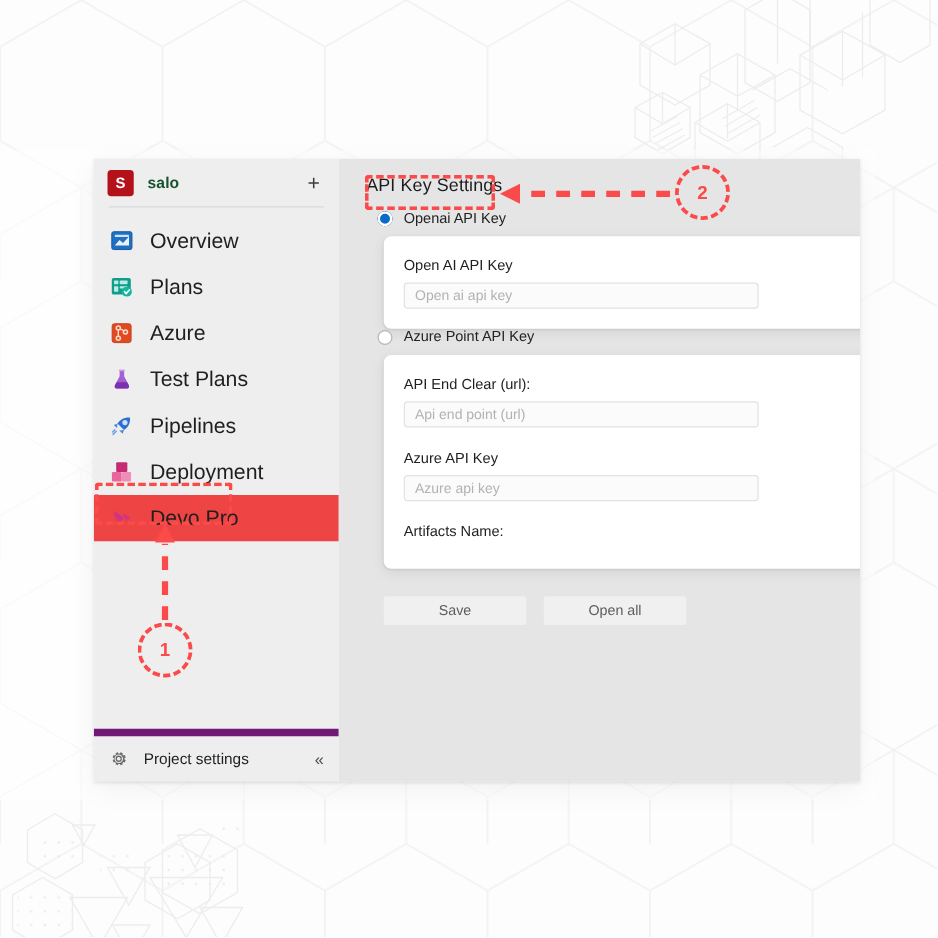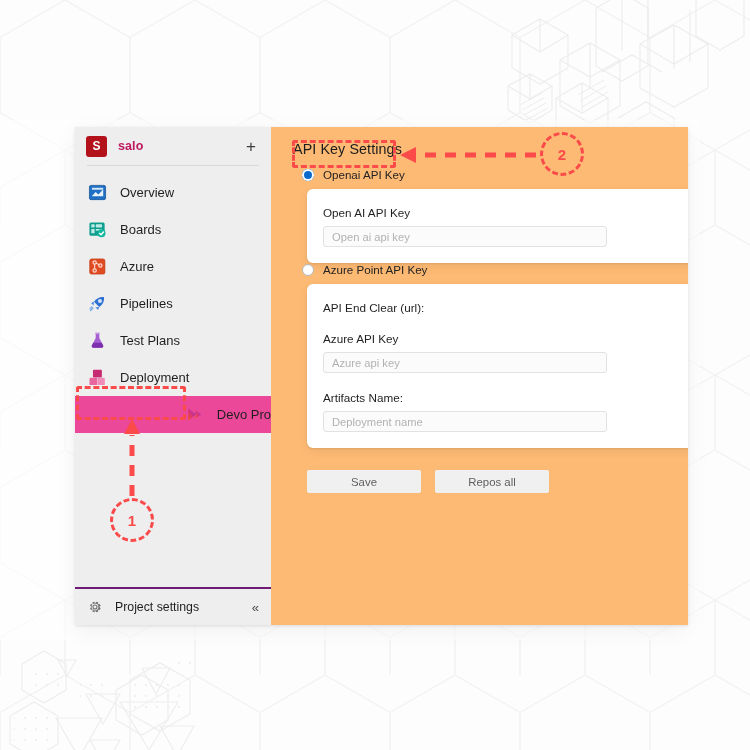--- a/index.html
+++ b/index.html
@@ -37,49 +37,49 @@
     height: 38px; display: flex; align-items: center;
     padding: 0 12px 0 11px; gap: 11px;
   }
   .org-logo {
     width: 21px; height: 21px; border-radius: 3px;
     background: #b4121a;
     color: #ffffff; font-size: 12px; font-weight: 700;
     display: flex; align-items: center; justify-content: center;
     flex: 0 0 21px;
   }
-  .org-name { font-size: 12.5px; font-weight: 700; color: #be185d; flex: 1; letter-spacing: .1px; }
+  .org-name { font-size: 12.5px; font-weight: 700; color: #14532d; flex: 1; letter-spacing: .1px; }
   .org-add {
     font-size: 17px; color: #3d3d3d; line-height: 1;
     width: 16px; text-align: center; font-weight: 300;
   }
   .sidebar-divider { height: 1px; background: #dadada; margin: 0 12px 6px 12px; }
 
   .nav-list { flex: 1; padding-top: 2px; }
   .nav-item {
     height: 37px; display: flex; align-items: center;
     padding-left: 13px; gap: 13px;
-    font-size: 13px; color: #1f1f1f;
+    font-size: 17px; color: #1f1f1f;
     cursor: default;
   }
-  .nav-item.active { background: #ec4899; justify-content: flex-end; }
+  .nav-item.active { background: #ef4444; }
   .nav-icon { width: 19px; height: 19px; flex: 0 0 19px; display: block; }
 
   .sidebar-footer {
-    border-top: 2px solid #701a75;
+    border-top: 6px solid #701a75;
     height: 36px; display: flex; align-items: center;
     padding: 0 12px 0 13px; gap: 13px;
   }
   .gear-ico { width: 14px; height: 14px; flex: 0 0 14px; opacity: .72; }
   .footer-label { flex: 1; font-size: 12.3px; color: #1f1f1f; }
   .collapse-ico { font-size: 13px; color: #4a4a4a; }
 
   
   .content {
-    flex: 1; background: #fdba74;
+    flex: 1; background: #e5e5e5;
     padding: 14px 0 0 22px;
     position: relative; overflow: hidden;
   }
   .page-title {
     font-size: 14.3px; color: #1c1c1c; font-weight: 400;
     margin: 0 0 11px 0; letter-spacing: .1px;
   }
   .radio-row { display: flex; align-items: center; gap: 9px; margin: 0 0 8px 9px; }
   .radio {
     width: 12px; height: 12px; border-radius: 50%;
@@ -262,53 +262,53 @@
         <div class="nav-item">
           <svg class="nav-icon" viewBox="0 0 20 20">
             <rect x="1.5" y="2.5" width="16" height="14" rx="1.6" fill="#0f9d8e"></rect>
             <rect x="3.4" y="4.6" width="3.6" height="3.2" rx=".6" fill="#bdeae3"></rect>
             <rect x="8.2" y="4.6" width="6.6" height="3.2" rx=".6" fill="#bdeae3"></rect>
             <rect x="3.4" y="9.4" width="3.6" height="4.6" rx=".6" fill="#bdeae3"></rect>
             <rect x="8.2" y="9.4" width="6.6" height="2" rx=".6" fill="#bdeae3"></rect>
             <circle cx="14.2" cy="14" r="4.2" fill="#13b79f"></circle>
             <path d="M12.3 14.1 l1.4 1.5 l2.6 -3" fill="none" stroke="#ffffff" stroke-width="1.5" stroke-linecap="round" stroke-linejoin="round"></path>
           </svg>
-          <span>Boards</span>
+          <span>Plans</span>
         </div>
 
         <div class="nav-item">
           <svg class="nav-icon" viewBox="0 0 20 20">
             <rect x="1.8" y="2" width="16" height="16" rx="2" fill="#e04a20"></rect>
             <rect x="1.8" y="2" width="16" height="16" rx="2" fill="none" stroke="#c03b16" stroke-width=".7"></rect>
             <circle cx="7" cy="5.7" r="1.7" fill="none" stroke="#ffd9cd" stroke-width="1.3"></circle>
             <circle cx="7" cy="14.3" r="1.7" fill="none" stroke="#ffd9cd" stroke-width="1.3"></circle>
             <circle cx="13" cy="9" r="1.7" fill="none" stroke="#ffd9cd" stroke-width="1.3"></circle>
             <path d="M7 7.4 L7 12.6 M8.5 6.6 C11.5 7.4 11.6 8 11.6 8.6" fill="none" stroke="#ffd9cd" stroke-width="1.2"></path>
           </svg>
           <span>Azure</span>
         </div>
 
         <div class="nav-item">
           <svg class="nav-icon" viewBox="0 0 20 20">
+            <path d="M8.1 2.4 l3.8 0 l0 5.0 l4.0 7.6 a1.8 1.8 0 0 1 -1.6 2.6 l-8.6 0 a1.8 1.8 0 0 1 -1.6 -2.6 l4.0 -7.6 Z" fill="#a65fd0"></path>
+            <path d="M5.6 12.4 l8.8 0 l1.5 2.9 a1.6 1.6 0 0 1 -1.4 2.3 l-9 0 a1.6 1.6 0 0 1 -1.4 -2.3 Z" fill="#7c30ad"></path>
+            <rect x="7.4" y="1.6" width="5.2" height="1.5" rx=".7" fill="#c9a0e4"></rect>
+          </svg>
+          <span>Test Plans</span>
+        </div>
+
+        <div class="nav-item">
+          <svg class="nav-icon" viewBox="0 0 20 20">
             <path d="M16.8 3.2 C13.4 2.6 8.6 4.3 6.3 8.2 l5.5 5.5 C15.7 11.4 17.4 6.6 16.8 3.2 Z" fill="#2c6fd1"></path>
             <path d="M6.3 8.2 L3.2 9.4 L6.0 12.2 Z" fill="#4a8ae0"></path>
             <path d="M11.8 13.7 L10.6 16.8 L7.8 14.0 Z" fill="#4a8ae0"></path>
             <circle cx="12.6" cy="7.4" r="2.2" fill="#cfe0f7"></circle>
             <path d="M5.2 14.8 L2.6 17.4 M4.0 13.6 L2.2 15.4" stroke="#6fa3e8" stroke-width="1.3" stroke-linecap="round"></path>
           </svg>
           <span>Pipelines</span>
-        </div>
-
-        <div class="nav-item">
-          <svg class="nav-icon" viewBox="0 0 20 20">
-            <path d="M8.1 2.4 l3.8 0 l0 5.0 l4.0 7.6 a1.8 1.8 0 0 1 -1.6 2.6 l-8.6 0 a1.8 1.8 0 0 1 -1.6 -2.6 l4.0 -7.6 Z" fill="#a65fd0"></path>
-            <path d="M5.6 12.4 l8.8 0 l1.5 2.9 a1.6 1.6 0 0 1 -1.4 2.3 l-9 0 a1.6 1.6 0 0 1 -1.4 -2.3 Z" fill="#7c30ad"></path>
-            <rect x="7.4" y="1.6" width="5.2" height="1.5" rx=".7" fill="#c9a0e4"></rect>
-          </svg>
-          <span>Test Plans</span>
         </div>
 
         <div class="nav-item">
           <svg class="nav-icon" viewBox="0 0 20 20">
             <rect x="5.2" y="1.8" width="9.4" height="8.2" rx="1" fill="#c52a72"></rect>
             <rect x="1.6" y="10.2" width="8.2" height="7.8" rx="1" fill="#e8659d"></rect>
             <rect x="10.1" y="10.2" width="7.6" height="7.8" rx="1" fill="#ef8cb7"></rect>
           </svg>
           <span>Deployment</span>
         </div>
@@ -354,31 +354,31 @@
         <input class="text-input" type="text" placeholder="Open ai api key" style="">
       </section>
 
       <div class="radio-row">
         <span class="radio"></span>
         <span class="radio-label">Azure Point API Key</span>
       </div>
 
       <section class="card azure">
         <div class="field-label">API End Clear (url):</div>
+        <input class="text-input" type="text" placeholder="Api end point (url)" style="">
 
         <div class="field-label spaced">Azure API Key</div>
         <input class="text-input" type="text" placeholder="Azure api key" style="">
 
         <div class="field-label spaced">Artifacts Name:</div>
-        <input class="text-input" type="text" placeholder="Deployment name" style="">
       </section>
 
       <div class="button-row">
         <button class="btn">Save</button>
-        <button class="btn">Repos all</button>
+        <button class="btn">Open all</button>
       </div>
     </main>
   </div>
 
   <div class="annot">
 
     <div class="annot-box" id="box-devopro"></div>
     <div class="annot-box" id="box-title"></div>
 
     <svg class="bg-layer" width="750" height="750" viewBox="0 0 750 750" aria-hidden="true">

